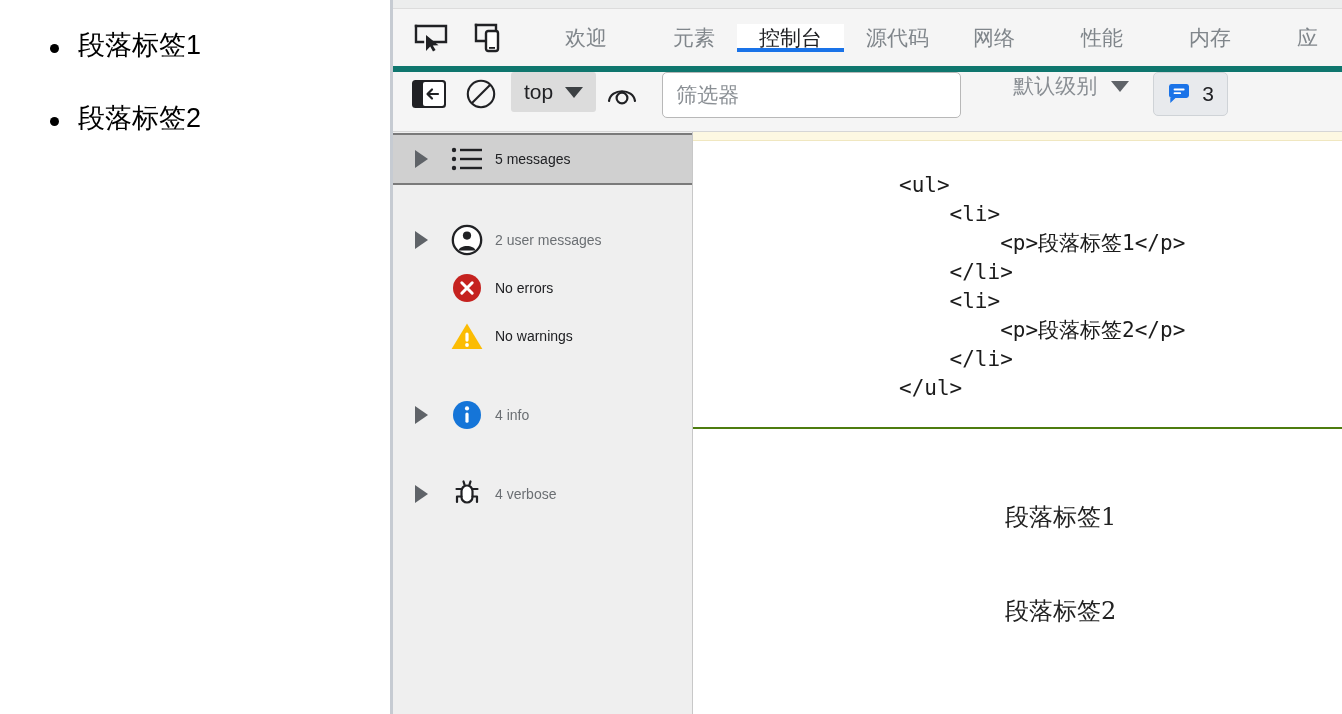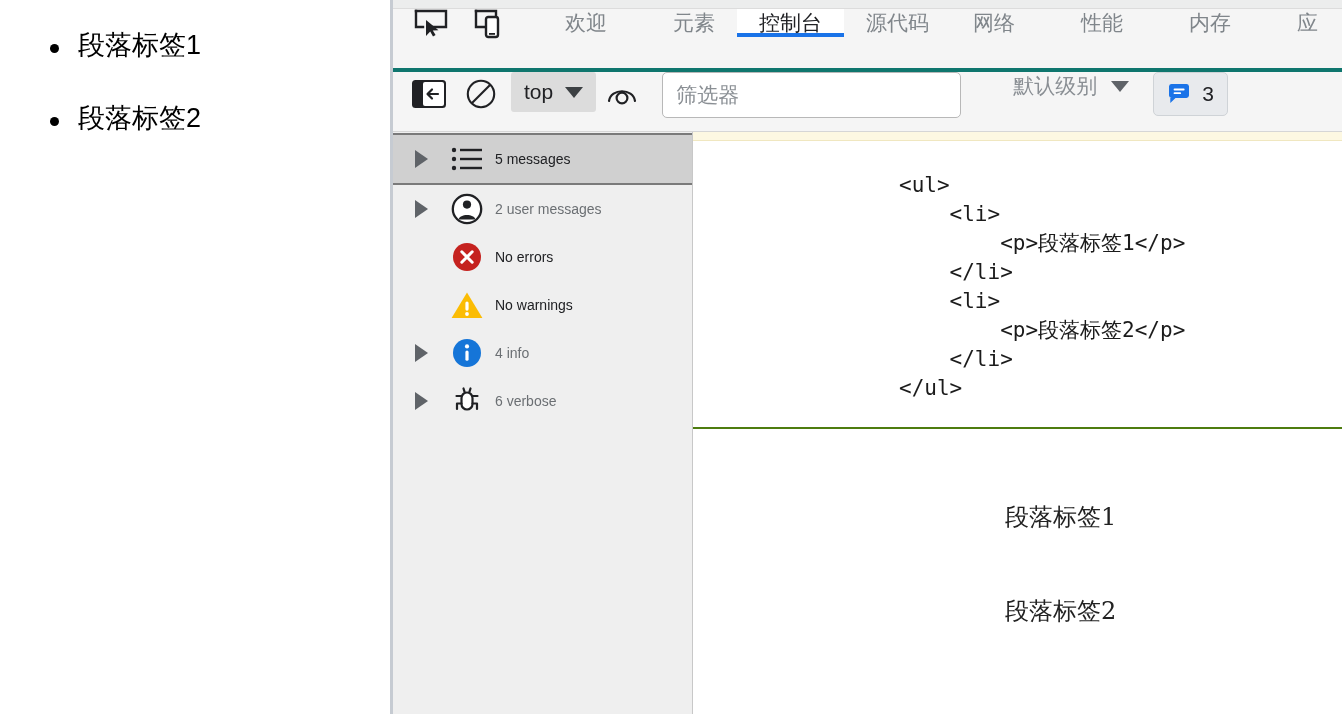--- a/index.html
+++ b/index.html
@@ -51,23 +51,23 @@
     background: #eceded;
     border-bottom: 1px solid #dcdcdc;
     width: 100%;
   }
 
   
   .tabbar {
     flex: 0 0 63px;
     height: 63px;
     display: flex;
-    align-items: flex-start;
+    align-items: center;
     background: #f5f5f5;
-    border-bottom: 4px solid #0f766e;
+    border-bottom: 6px solid #0f766e;
     overflow: hidden;
   }
   .tb-icon-btn {
     width: 60px;
     display: flex; align-items: center; justify-content: center;
     background: transparent; border: none;
     cursor: pointer;
   }
   .tb-icon-btn:first-child { margin-left: 8px; }
   .tab {
@@ -181,21 +181,21 @@
     color: #202124;
     white-space: nowrap;
     cursor: pointer;
   }
   .side-row.selected {
     background: #d0d0d0;
     border-top: 2px solid #7a7a7a;
     border-bottom: 2px solid #7a7a7a;
     height: 52px;
   }
-  .side-row.muted { color: #6b6f73; }
+  .side-row.muted { color: #6b6f73; margin-top: 31px; }
   .twisty {
     flex: 0 0 26px;
     width: 26px;
     display: flex; align-items: center; justify-content: flex-start;
   }
   .twisty i {
     display: block;
     width: 0; height: 0;
     border-top: 9px solid transparent;
     border-bottom: 9px solid transparent;
@@ -413,21 +413,21 @@
               <i></i>
             </span>
           <span class="srow-icon">
             <svg width="34" height="30" viewBox="0 0 34 30" fill="none" aria-hidden="true">
               <rect x="11.5" y="6.5" width="11" height="17" rx="5.5" stroke="#202124" stroke-width="2.2" fill="#fff"></rect>
               <path d="M13.5 2.5 L14.8 6.6 M20.5 2.5 L19.2 6.6" stroke="#202124" stroke-width="2.2" stroke-linecap="round"></path>
               <path d="M11.5 10 H6.5 M22.5 10 H27.5" stroke="#202124" stroke-width="2.2" stroke-linecap="round"></path>
               <path d="M11.5 17.5 H7 V23 M22.5 17.5 H27 V23" stroke="#202124" stroke-width="2.2" stroke-linecap="round" stroke-linejoin="round" fill="none"></path>
             </svg>
           </span>
-          <span class="srow-label">6 verbose</span>
+          <span class="srow-label">4 verbose</span>
         </div>
       </div>
 
       <div class="output">
         <div class="yellow-band"></div>
 
         <div class="log-entry">
           <div class="code-block"><span>&lt;ul&gt;</span>
     <span>&lt;li&gt;</span>
         <span>&lt;p&gt;段落标签1&lt;/p&gt;</span>

